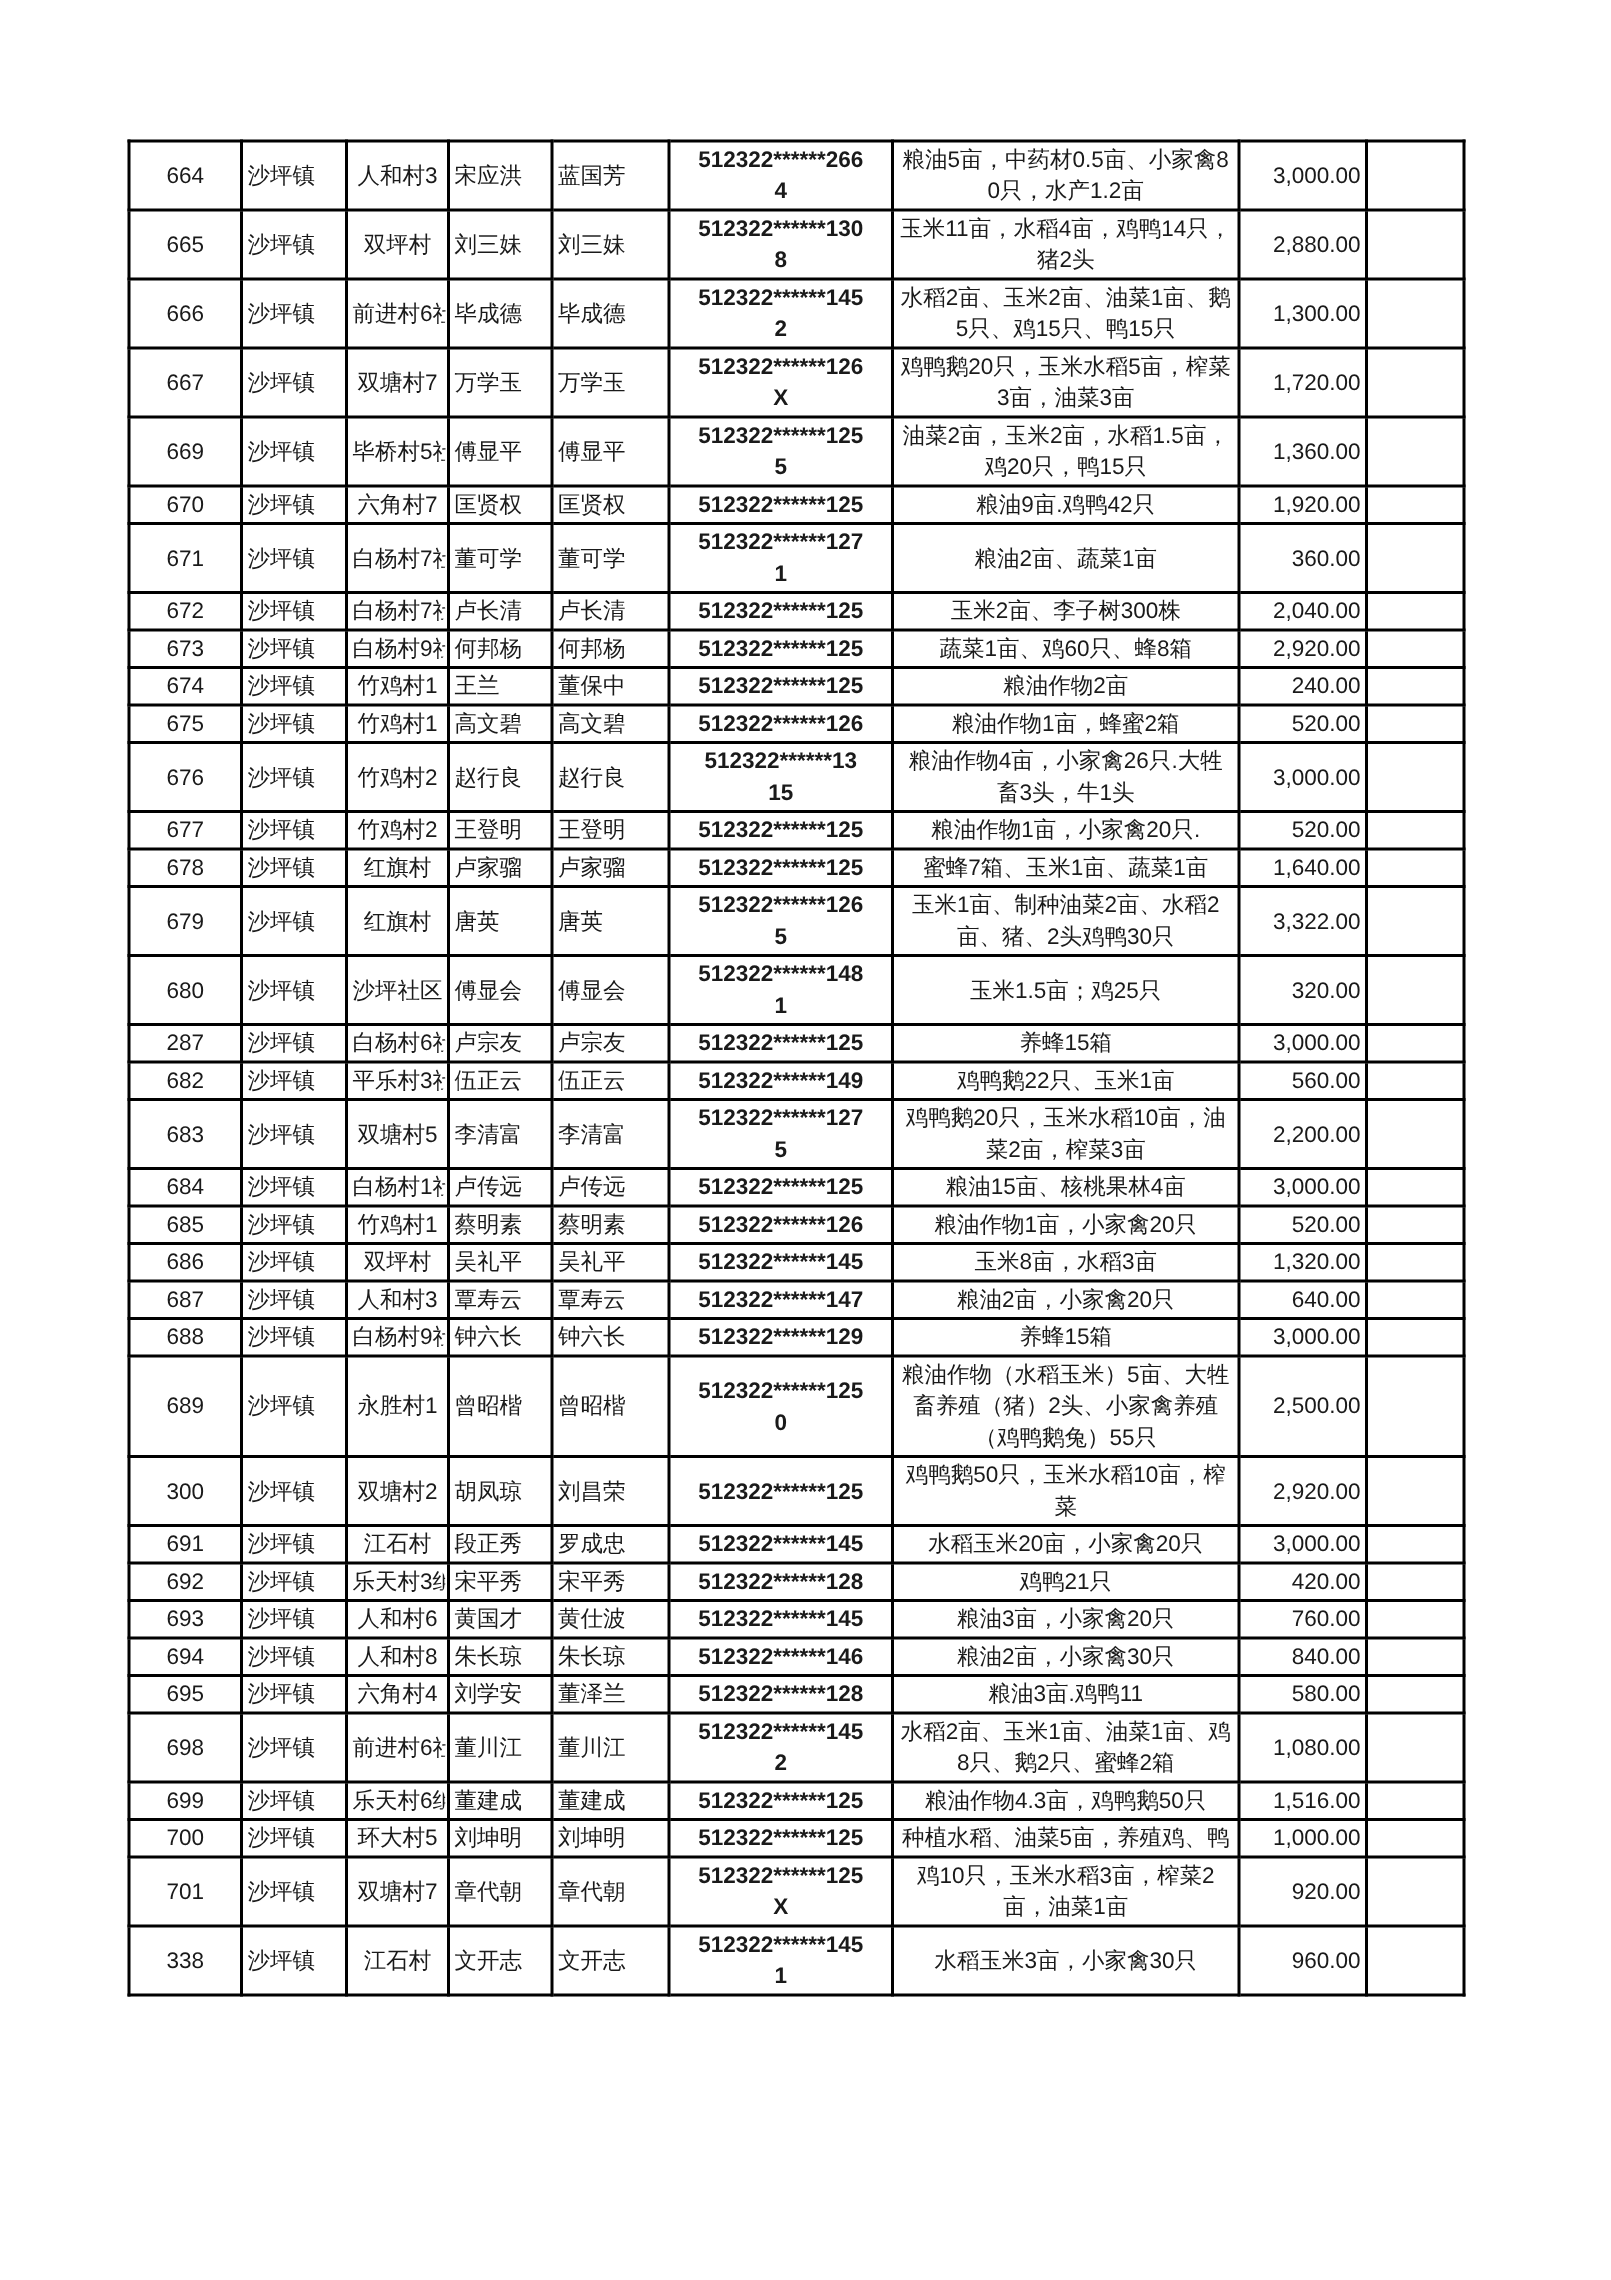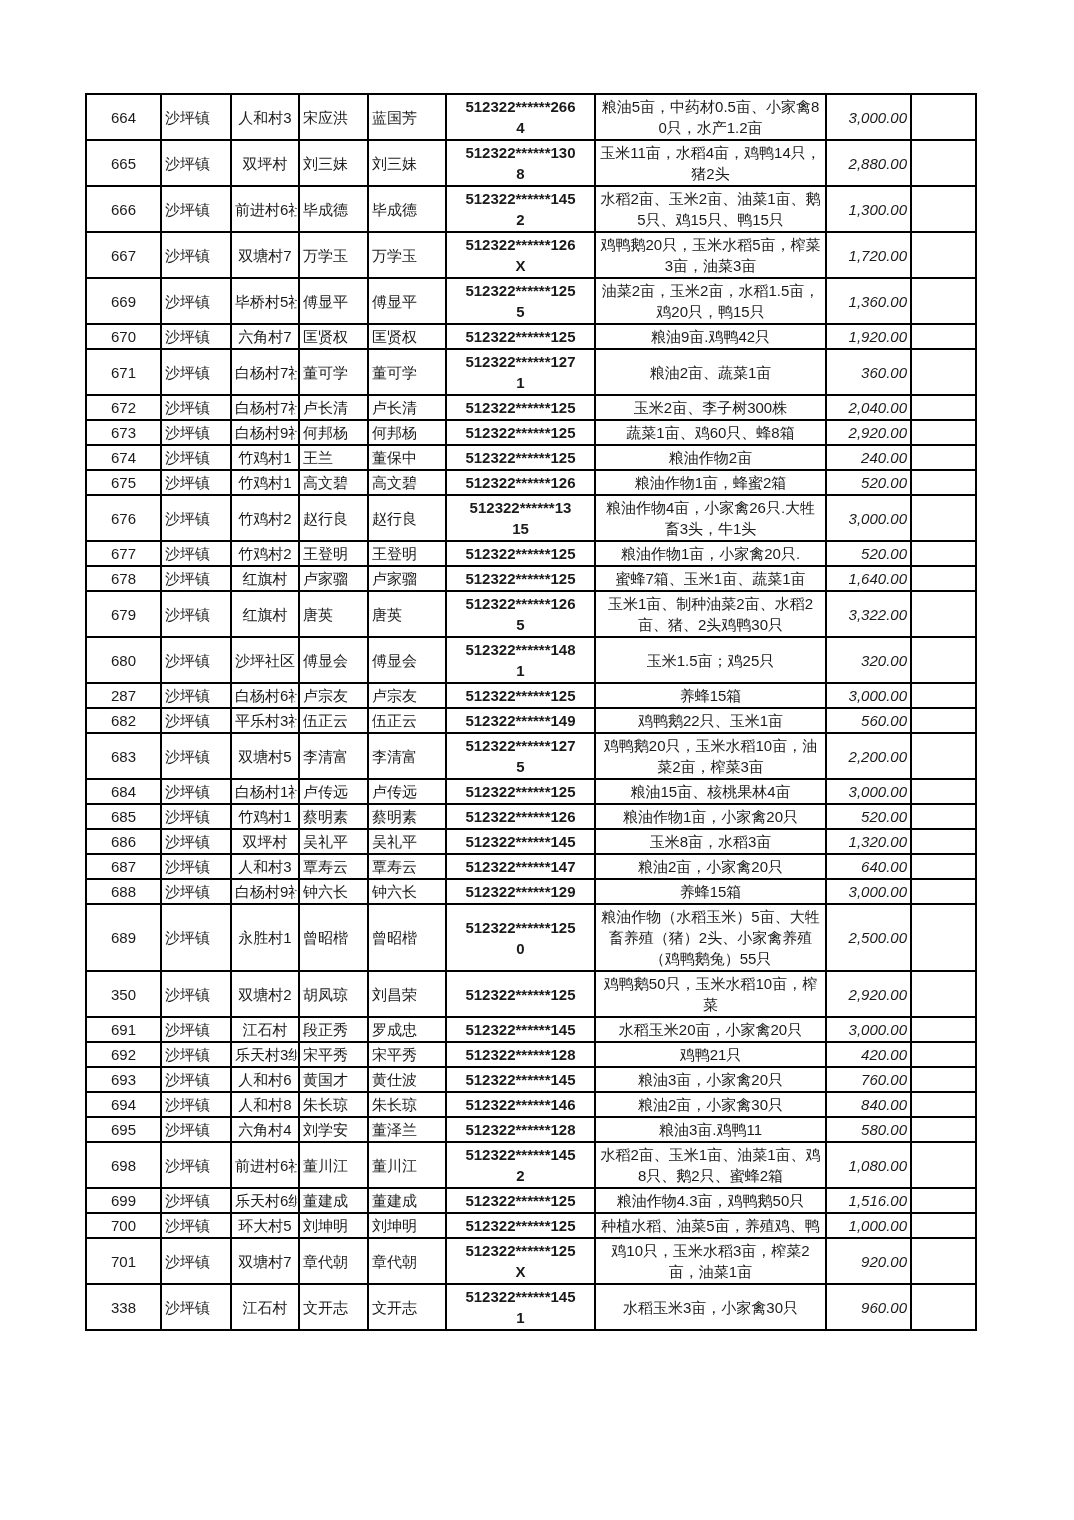--- a/index.html
+++ b/index.html
@@ -61,21 +61,20 @@
   }
   td.c-desc {
     text-align: center;
     word-break: break-all;
     padding: 1px 2px 1px 4px;
   }
   td.c-amt {
     text-align: right;
     padding: 1px 6px 1px 1px;
     color: #111111;
-    font-style: italic;
   }
   td.c-empty {
     background: #ffffff;
   }
 </style>
 </head>
 <body>
 
 <div class="sheet">
   <table class="grid">
@@ -360,21 +359,21 @@
           <td class="c-town">沙坪镇</td>
           <td class="c-vil">永胜村1</td>
           <td class="c-name">曾昭楷</td>
           <td class="c-name">曾昭楷</td>
           <td class="c-id">512322******125<br>0</td>
           <td class="c-desc">粮油作物（水稻玉米）5亩、大牲畜养殖（猪）2头、小家禽养殖（鸡鸭鹅兔）55只</td>
           <td class="c-amt">2,500.00</td>
           <td class="c-empty"></td>
         </tr>
         <tr>
-          <td class="c-num">350</td>
+          <td class="c-num">300</td>
           <td class="c-town">沙坪镇</td>
           <td class="c-vil">双塘村2</td>
           <td class="c-name">胡凤琼</td>
           <td class="c-name">刘昌荣</td>
           <td class="c-id">512322******125</td>
           <td class="c-desc">鸡鸭鹅50只，玉米水稻10亩，榨菜</td>
           <td class="c-amt">2,920.00</td>
           <td class="c-empty"></td>
         </tr>
         <tr>

